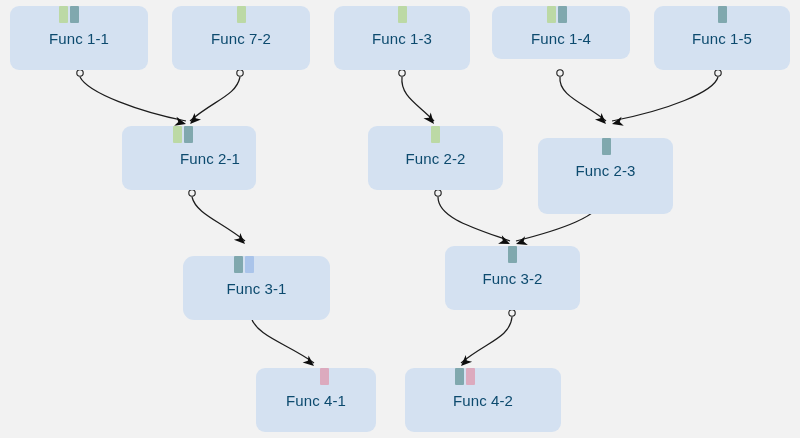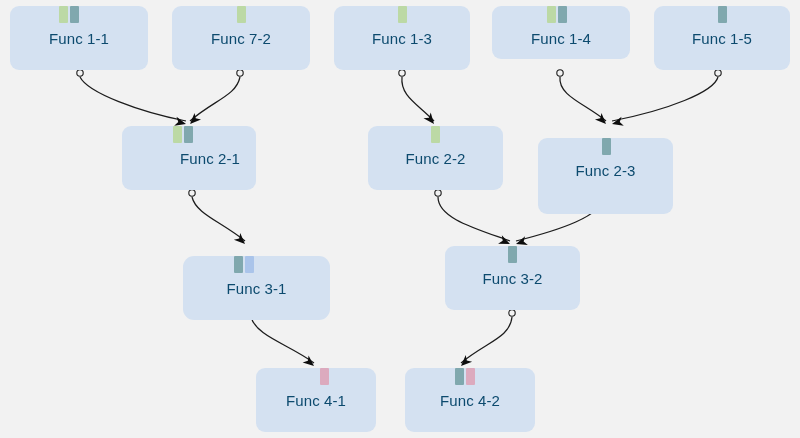--- a/index.html
+++ b/index.html
@@ -192,21 +192,21 @@
           <span class="port" style="background: rgb(128, 168, 174);"></span>
         </div>
         <span class="node-label">Func 3-2</span>
       </div>
       <div class="node" style="left: 256px; top: 368px; width: 120px; height: 64px; background: rgb(212, 225, 241);">
         <div class="ports" style="left: 63.5px;">
           <span class="port" style="background: rgb(220, 170, 190);"></span>
         </div>
         <span class="node-label">Func 4-1</span>
       </div>
-      <div class="node" style="left: 405px; top: 368px; width: 130px; height: 64px; background: rgb(212, 225, 241);">
+      <div class="node" style="left: 405px; top: 368px; width: 156px; height: 64px; background: rgb(212, 225, 241);">
         <div class="ports" style="left: 50px;">
           <span class="port" style="background: rgb(128, 168, 174);"></span>
           <span class="port" style="background: rgb(220, 170, 190);"></span>
         </div>
         <span class="node-label">Func 4-2</span>
       </div>
     </div>
 
 </div>
 

